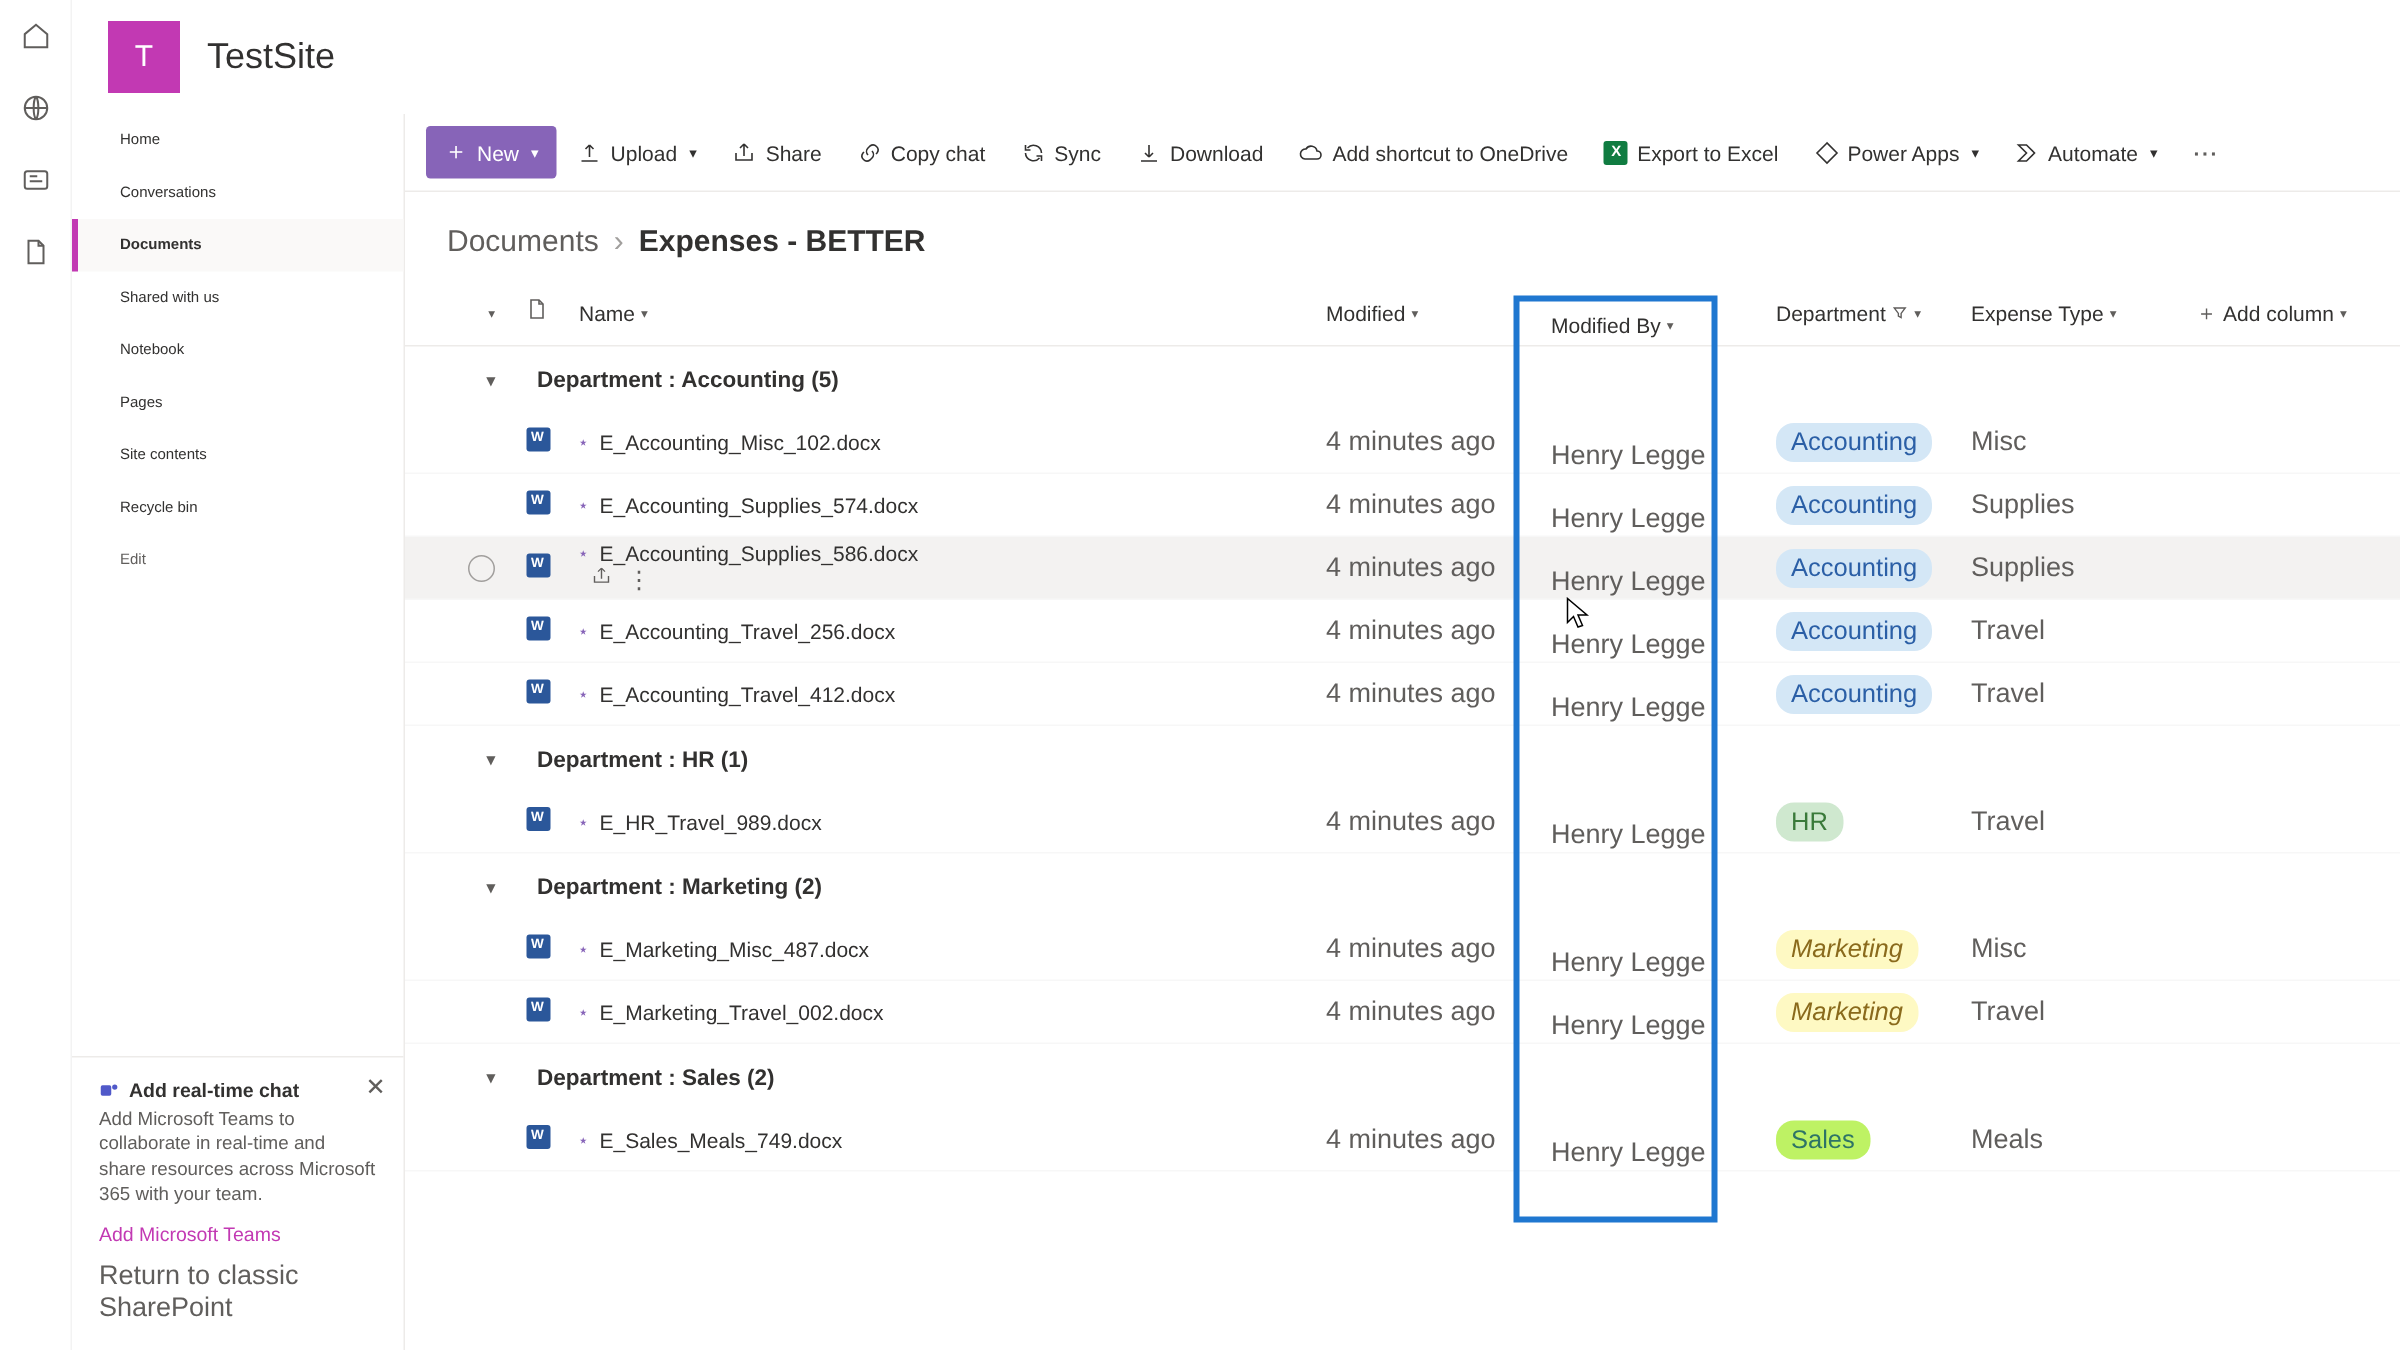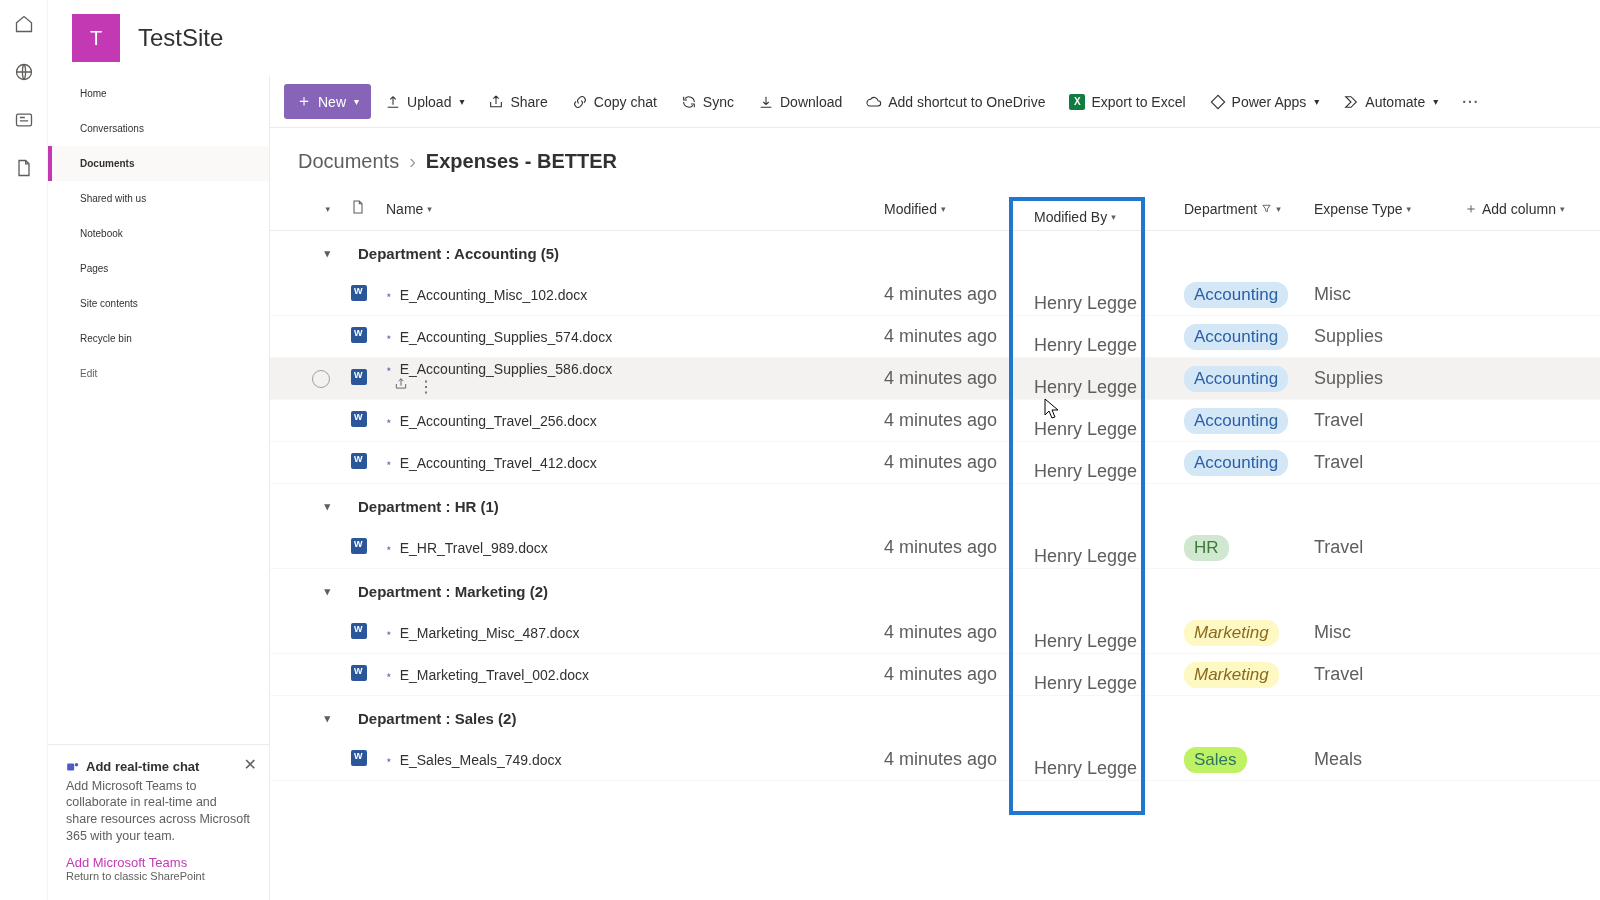--- a/index.html
+++ b/index.html
@@ -67,21 +67,21 @@
   position: relative;
   font-size: 13px;
 }
 .chat-card-close {
   position: absolute; top: 10px; right: 12px;
   cursor: pointer; color: #605e5c; font-size: 16px;
 }
 .chat-card-title { font-weight: 600; margin-bottom: 4px; display: flex; align-items: flex-end; gap: 6px; }
 .chat-card-body { color: #605e5c; line-height: 1.35; font-size: 12.5px; }
 .chat-card-link { color: #c239b3; margin-top: 10px; display: inline-block; cursor: pointer; }
-.chat-card-footer { color: #605e5c; font-size: 11px; }
+.chat-card-footer { color: #605e5c; margin-top: 10px; font-size: 18px; }
 
 .content { flex: 1; display: flex; flex-direction: column; overflow: hidden; }
 
 .toolbar {
   display: flex;
   align-items: center;
   padding: 8px 18px 8px 14px;
   gap: 4px;
   border-bottom: 1px solid #edebe9;
 }

